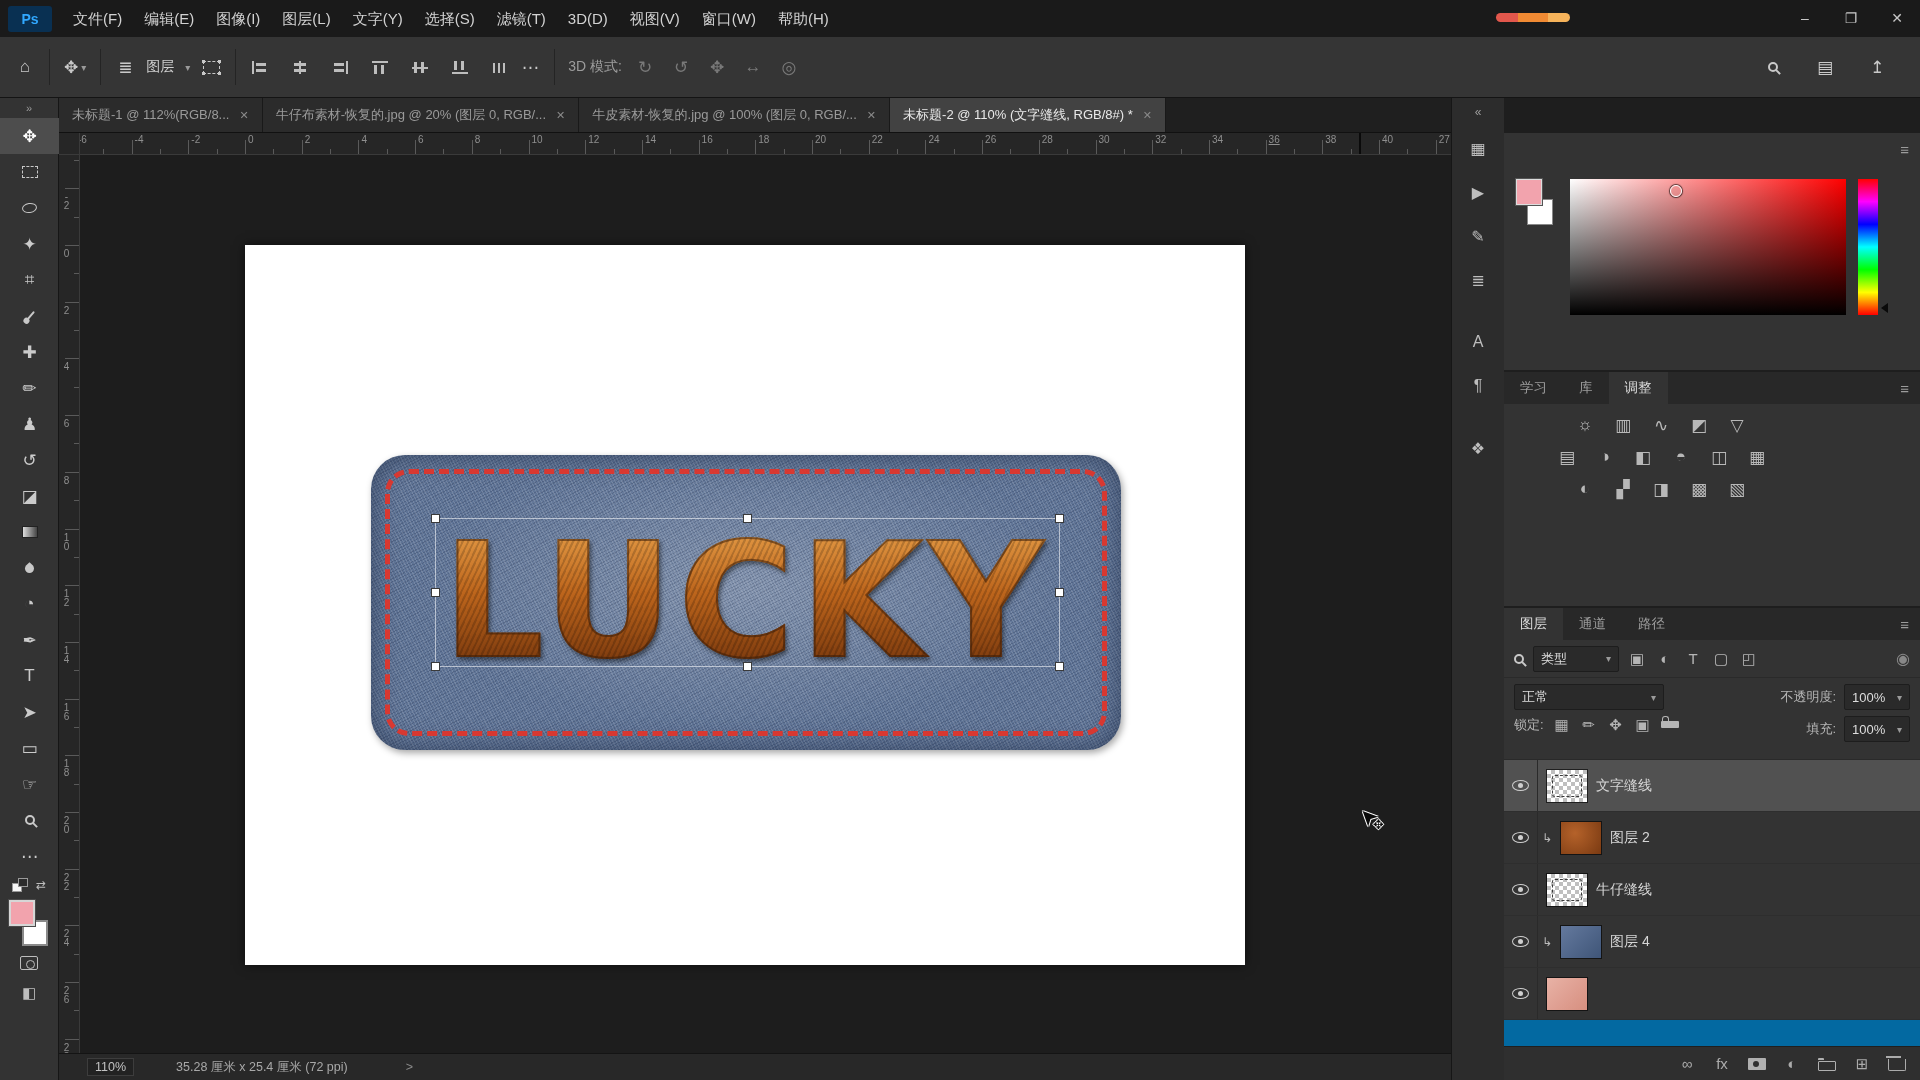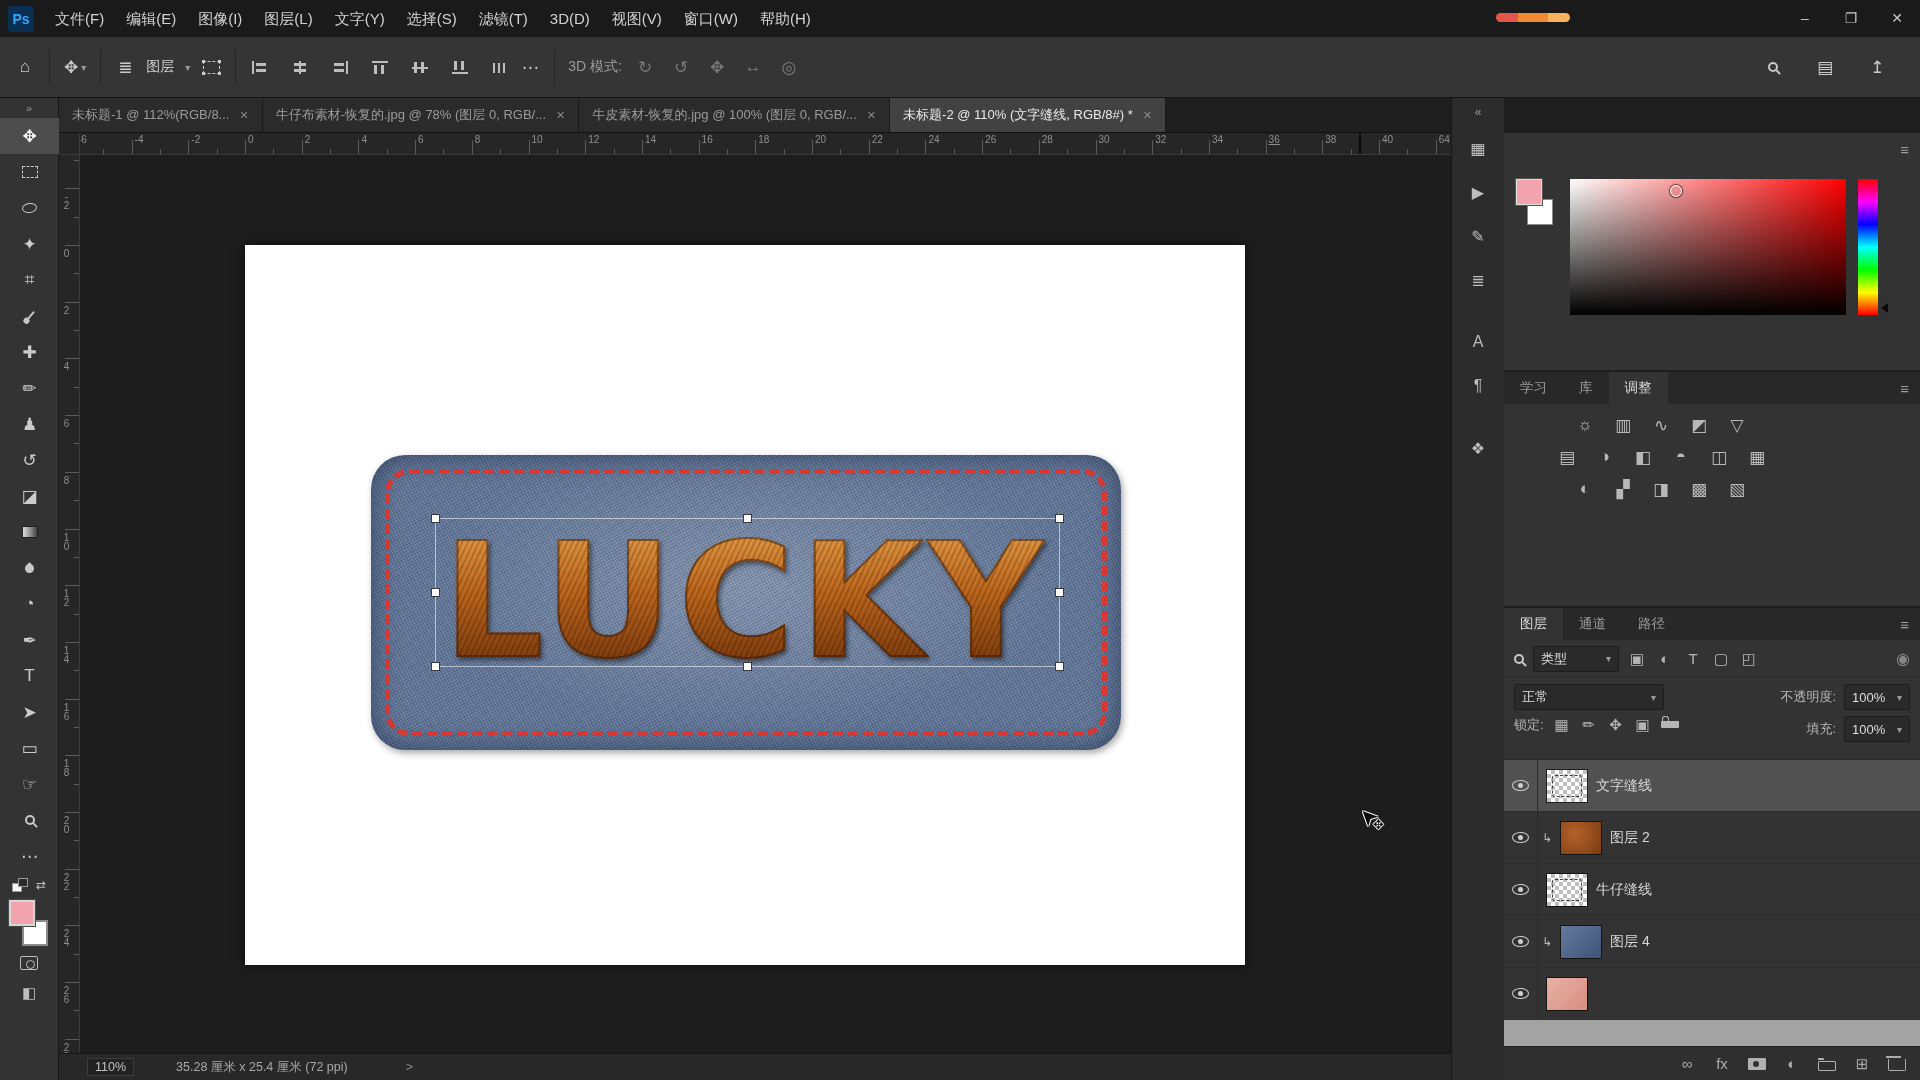--- a/index.html
+++ b/index.html
@@ -1,21 +1,21 @@
 <!DOCTYPE html>
 <html><head>
 <meta charset="utf-8">
 <style>
   html,body{margin:0;padding:0;width:1920px;height:1080px;background:#1e1e1e;overflow:hidden;
     font-family:"Liberation Sans","DejaVu Sans",sans-serif;-webkit-font-smoothing:antialiased;}
   *{box-sizing:border-box;}
 
   
   #titlebar{position:absolute;left:0;top:0;width:1920px;height:37px;background:#1a1a1a;display:flex;align-items:center;z-index:20;}
-  .pslogo{width:26px;height:26px;margin:0 10px 0 8px;background:#093052;color:#31a8ff;display:flex;align-items:center;justify-content:center;
+  .pslogo{width:44px;height:26px;margin:0 10px 0 8px;background:#093052;color:#31a8ff;display:flex;align-items:center;justify-content:center;
     font-size:14px;font-weight:bold;border-radius:3px;flex:none;}
   .menu-item{padding:0 11px;font-size:15px;color:#d2d2d2;line-height:37px;white-space:nowrap;}
   #syncpill{position:absolute;left:1496px;top:13px;width:74px;height:9px;border-radius:5px;
     background:linear-gradient(90deg,#e2574c 0 30%,#f08a33 30% 70%,#f6b35a 70%);}
   #winctrls{margin-left:auto;display:flex;}
   .wc{width:46px;text-align:center;line-height:37px;color:#c8c8c8;font-size:14px;}
 
   
   #optionsbar{position:absolute;left:0;top:37px;width:1920px;height:61px;background:#353535;border-bottom:1px solid #141414;
     display:flex;align-items:center;padding:0 10px;z-index:19;}
@@ -161,21 +161,21 @@
   .dd .chv{font-size:10px;color:#9a9a9a;margin-left:6px;}
   .dd.small{width:86px;}
   .dd.blend{width:150px;}
   .dd.num{width:66px;}
   .fic{display:flex;align-items:center;justify-content:center;color:#b5b5b5;font-size:15px;min-width:18px;}
   .lblend{position:absolute;top:70px;left:0;right:0;height:38px;display:flex;align-items:center;padding:0 10px;}
   .llock{position:absolute;top:108px;left:0;right:0;height:44px;display:flex;align-items:flex-start;padding:0 10px;gap:9px;border-bottom:1px solid #2a2a2a;}
   .plabel{color:#b5b5b5;font-size:13px;white-space:nowrap;}
   .mla{margin-left:auto;display:flex;align-items:center;gap:8px;}
 
-  .lrows{position:absolute;top:152px;left:0;right:0;bottom:34px;overflow:hidden;background:#a3a3a3;text-align:center;}
+  .lrows{position:absolute;top:152px;left:0;right:0;bottom:34px;overflow:hidden;background:#0369a1;text-align:center;}
   .lrow{height:52px;display:flex;align-items:center;border-bottom:1px solid #2e2e2e;background:#333;}
   .lrow.selected{background:#515151;}
   .eyebox{width:34px;height:100%;display:flex;align-items:center;justify-content:center;border-right:1px solid #2a2a2a;flex:none;}
   .eye{width:17px;height:11px;border:1px solid #cfcfcf;border-radius:50%;position:relative;}
   .eye::after{content:'';position:absolute;left:4.5px;top:2px;width:5px;height:5px;border-radius:50%;background:#cfcfcf;}
   .clip{color:#bbb;font-size:12px;}
   .clip:not(:empty){margin-left:4px;}
   .thumb{width:40px;height:32px;margin:0 9px;outline:1px solid rgba(0,0,0,.6);flex:none;position:relative;}
   .thumb-checker{background-image:linear-gradient(45deg,#bfbfbf 25%,transparent 25%,transparent 75%,#bfbfbf 75%),
     linear-gradient(45deg,#bfbfbf 25%,transparent 25%,transparent 75%,#bfbfbf 75%);
@@ -417,21 +417,21 @@
 
 <div id="docarea">
   <div id="tabbar">
 
       <div class="dtab">
         <span>未标题-1 @ 112%(RGB/8...</span>
         <span class="x">✕</span>
       </div>
 
       <div class="dtab">
-        <span>牛仔布素材-恢复的.jpg @ 78% (图层 0, RGB/...</span>
+        <span>牛仔布素材-恢复的.jpg @ 20% (图层 0, RGB/...</span>
         <span class="x">✕</span>
       </div>
 
       <div class="dtab">
         <span>牛皮素材-恢复的.jpg @ 100% (图层 0, RGB/...</span>
         <span class="x">✕</span>
       </div>
 
       <div class="dtab active">
         <span>未标题-2 @ 110% (文字缝线, RGB/8#) *</span>
@@ -506,21 +506,21 @@
       <div class="ht major" style="left: 1185.6px;"></div>
       <div class="hlab" style="left: 1185.6px; text-decoration: underline;">36</div>
       <div class="ht" style="left: 1213.95px;"></div>
       <div class="ht major" style="left: 1242.3px;"></div>
       <div class="hlab" style="left: 1242.3px;">38</div>
       <div class="ht" style="left: 1270.65px;"></div>
       <div class="ht major" style="left: 1299px;"></div>
       <div class="hlab" style="left: 1299px;">40</div>
       <div class="ht" style="left: 1327.35px;"></div>
       <div class="ht major" style="left: 1355.7px;"></div>
-      <div class="hlab" style="left: 1355.7px;">64</div>
+      <div class="hlab" style="left: 1355.7px;">27</div>
     </div>
   <div id="rulerV">
       <div class="vt" style="top: 4.95px;"></div>
       <div class="vt major" style="top: 33.3px;"></div>
       <div class="vlab" style="top: 33.3px;">-2</div>
       <div class="vt" style="top: 61.65px;"></div>
       <div class="vt major" style="top: 90px;"></div>
       <div class="vlab" style="top: 90px;">0</div>
       <div class="vt" style="top: 118.35px;"></div>
       <div class="vt major" style="top: 146.7px;"></div>

